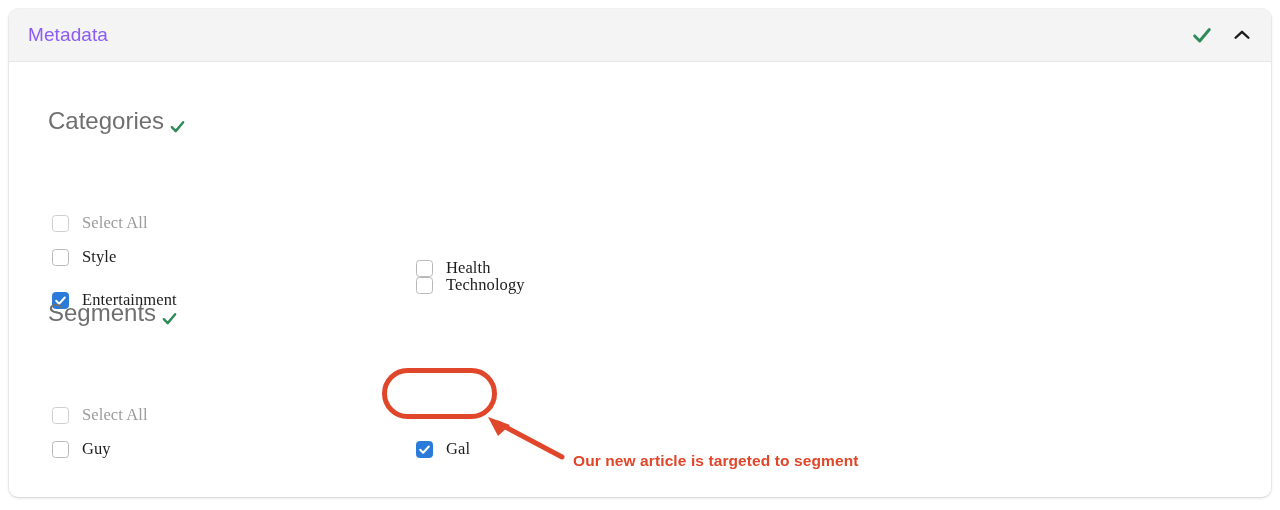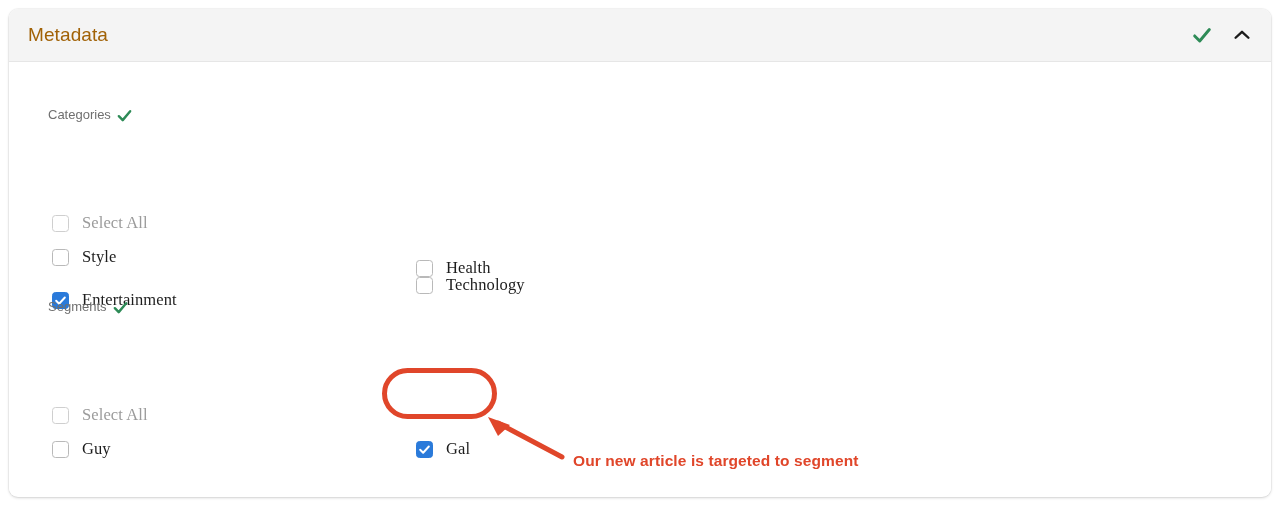--- a/index.html
+++ b/index.html
@@ -41,21 +41,21 @@
     background: #f4f4f4;
     border-bottom: 1px solid #e6e6e6;
     box-sizing: border-box;
   }
   .card-title {
     position: absolute;
     left: 19px;
     top: 50%;
     transform: translateY(-50%);
     font-size: 19px;
-    color: #a16207;
+    color: #8b5cf6;
     letter-spacing: 0.1px;
     white-space: nowrap;
   }
   .header-actions {
     position: absolute;
     right: 16px;
     top: 50%;
     transform: translateY(-50%);
     display: flex;
     align-items: center;
@@ -73,23 +73,23 @@
   .card-body {
     position: relative;
     height: 434px;
     background: #ffffff;
   }
 
   
   .group-head {
     position: absolute;
     display: flex;
-    align-items: flex-start;
+    align-items: flex-end;
     gap: 5px;
-    font-size: 13px;
+    font-size: 24px;
     color: #6f6f6f;
     white-space: nowrap;
   }
   .group-head .tick { display: inline-flex; align-items: center; }
 
   
   .cb-row {
     position: absolute;
     display: flex;
     align-items: center;

